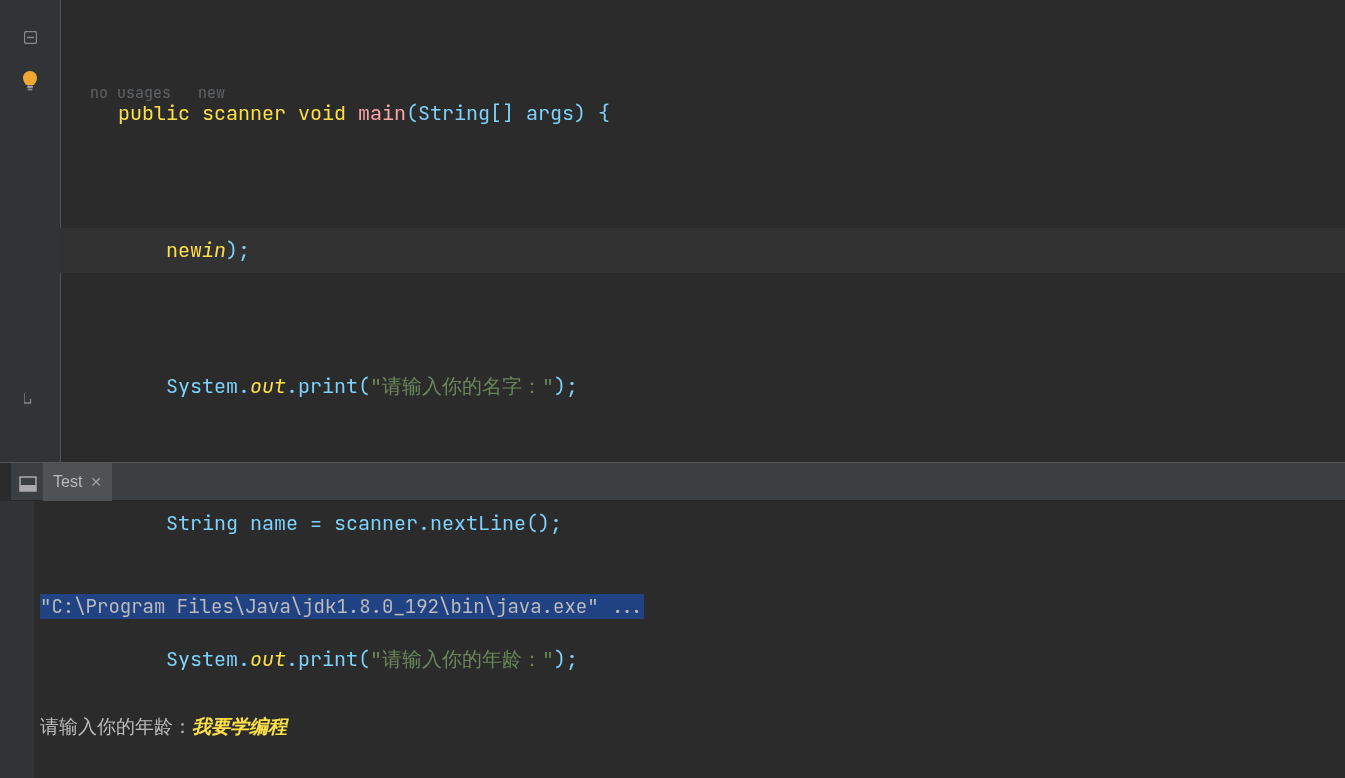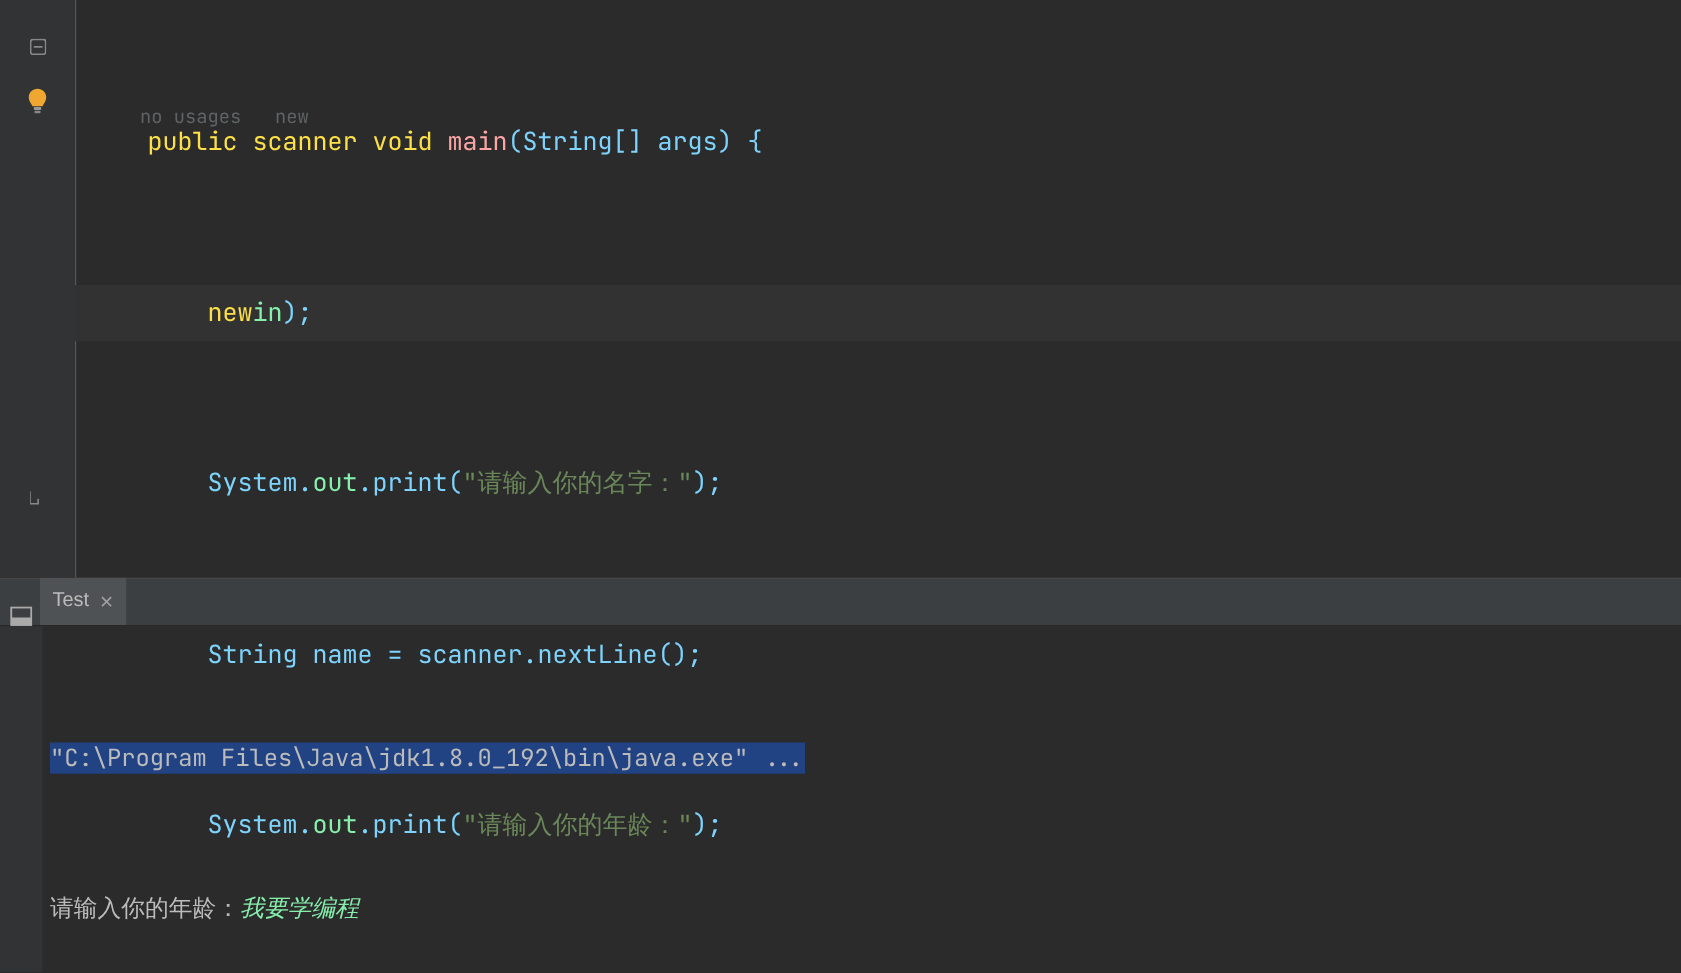--- a/index.html
+++ b/index.html
@@ -66,36 +66,37 @@
       display: flex;
       align-items: center;
       padding-left: 10px;
     }
     .line-highlight {
       background: #323232;
     }
     .kw { color: #fde047; }
     .method-decl { color: #fca5a5; }
     .str { color: #6a8759; }
-    .field-italic { color: #86efac; }
+    .field-italic { color: #fde047; font-style: italic; }
     .plain { color: #7dd3fc; }
     .dimmed { color: #606366; }
 
     .console-panel {
       background: #2b2b2b;
       border-top: 1px solid #555;
       height: 316px;
     }
     .tab-bar {
       background: #3c3f41;
       height: 38px;
       display: flex;
-      align-items: flex-end;
+      align-items: center;
       border-bottom: 1px solid #282828;
       padding-left: 8px;
+      margin-left: 11px;
     }
     .tab-restore-icon {
       width: 18px;
       height: 16px;
       margin-right: 6px;
       display: inline-block;
     }
     .tab {
       display: flex;
       align-items: center;
@@ -124,21 +125,21 @@
     .console-output {
       flex: 1;
       padding: 6px 6px;
       font-size: 19px;
       line-height: 40px;
       white-space: pre;
     }
     .cmd-highlight { background: #214283; }
     .cmd-text { color: #bbbbbb; }
     .prompt-text { color: #bbbbbb; }
-    .user-input { color: #86efac; font-style: italic; }
+    .user-input { color: #fde047; font-style: italic; font-weight: bold; }
   </style>
 </head>
 <body>
 
 <div class="editor-area">
   <div class="gutter">
     <div class="gutter-icon" style="top:30px;">
       <div class="fold-handle">
         <svg width="13" height="13" viewBox="0 0 13 13">
             <rect x="0.5" y="0.5" width="12" height="12" rx="2" fill="none" stroke="#888" stroke-width="1.3"></rect>
@@ -158,21 +159,21 @@
     <div class="gutter-icon" style="top:392px;">
       <div class="fold-handle">
         <svg width="13" height="13" viewBox="0 0 13 13">
             <path d="M0 0 L0 10 L6.5 10 L6.5 6" fill="none" stroke="#888" stroke-width="1.3"></path>
           </svg>
       </div>
     </div>
   </div>
   <div class="divider-line"></div>
   <div class="code-content">
-    <div class="code-line" style="position:relative;"><span class="dimmed" style="position:absolute;top:-20px;left:52px;font-size:15px;">no usages   new</span><span>    </span><span class="kw">public</span><span> </span><span class="kw">scanner</span><span> </span><span class="kw">void</span><span> </span><span class="method-decl">main</span><span class="plain">(String[] args) {</span></div>
+    <div class="code-line" style="position:relative;"><span class="dimmed" style="position:absolute;top:-20px;left:30px;font-size:15px;">no usages   new</span><span>    </span><span class="kw">public</span><span> </span><span class="kw">scanner</span><span> </span><span class="kw">void</span><span> </span><span class="method-decl">main</span><span class="plain">(String[] args) {</span></div>
     <div class="code-line line-highlight"><span>        </span><span class="kw">new</span><span class="field-italic">in</span><span class="plain">);</span></div>
     <div class="code-line"><span>        </span><span class="plain">System.</span><span class="field-italic">out</span><span class="plain">.print(</span><span class="str">"请输入你的名字："</span><span class="plain">);</span></div>
     <div class="code-line"><span>        </span><span class="plain">String name = scanner.nextLine();</span></div>
     <div class="code-line"><span>        </span><span class="plain">System.</span><span class="field-italic">out</span><span class="plain">.print(</span><span class="str">"请输入你的年龄："</span><span class="plain">);</span></div>
     <div class="code-line"><span>        </span><span class="kw">int</span><span class="plain"> age =scanner.nextInt();</span></div>
     
     
     
   </div>
 </div>

